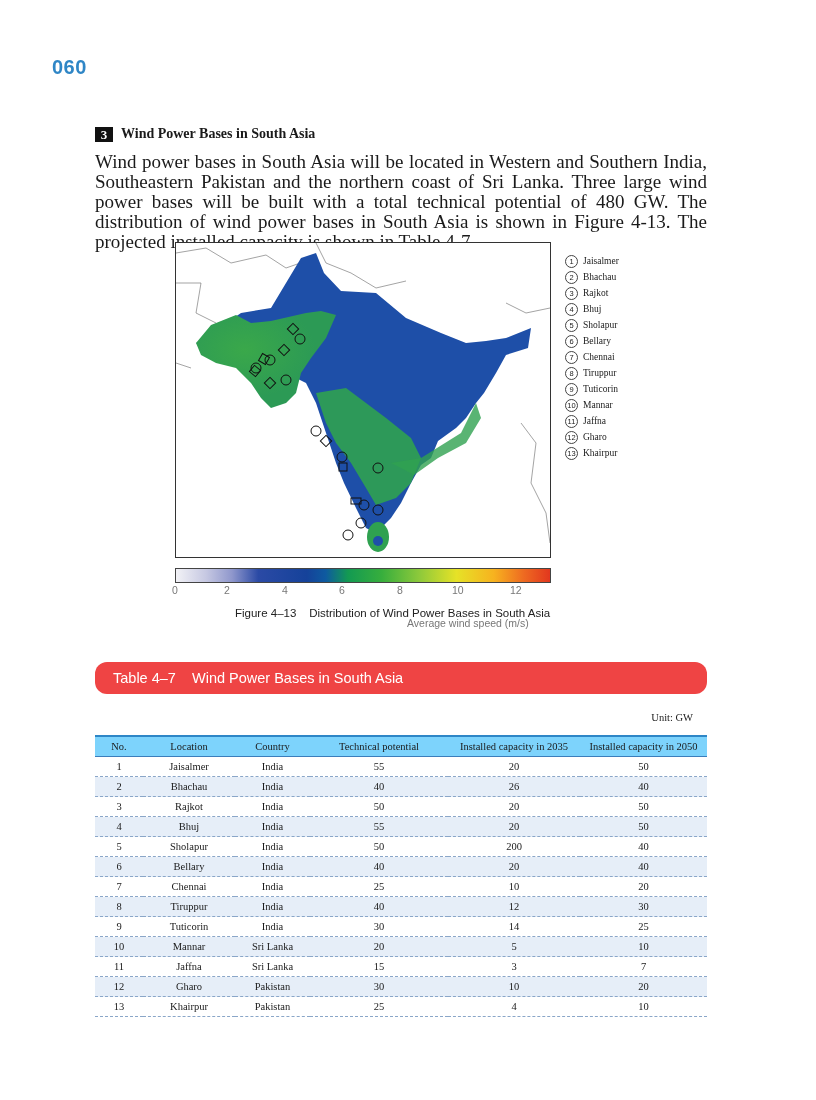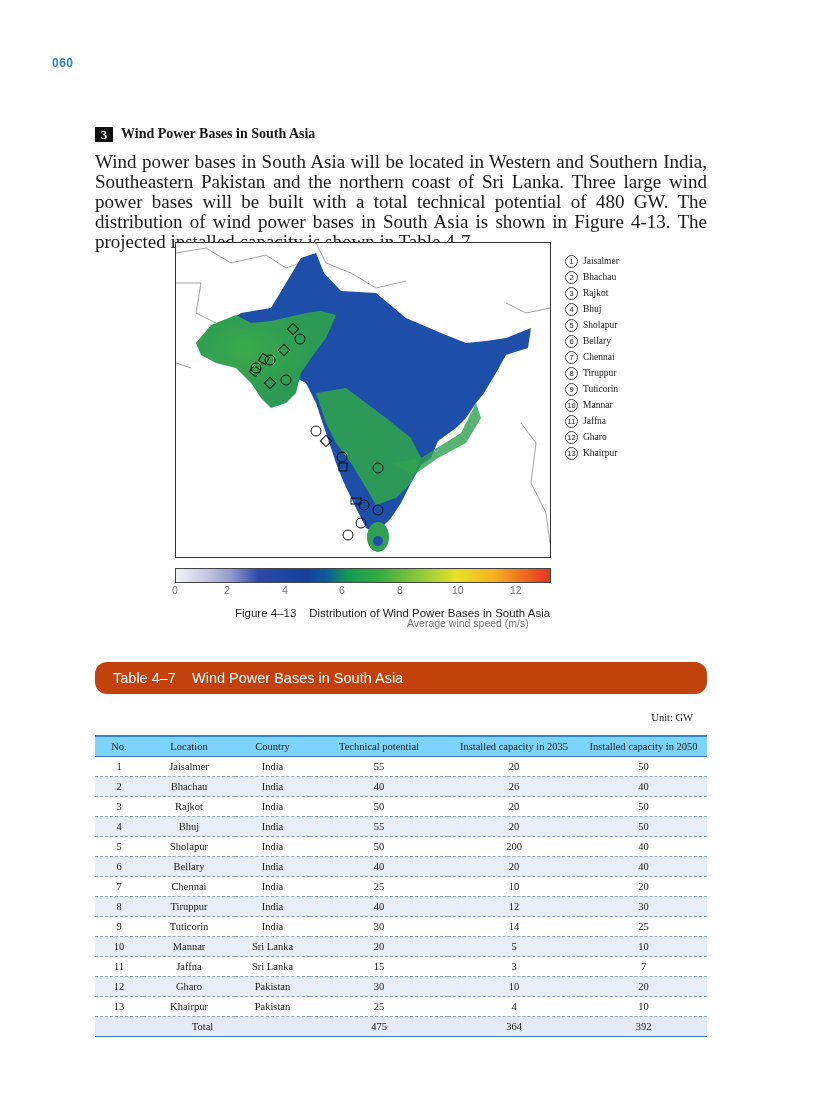--- a/index.html
+++ b/index.html
@@ -1,31 +1,31 @@
 <!DOCTYPE html>
 <html><head>
 <meta charset="utf-8">
 <style>
   html, body { margin:0; padding:0; background:#ffffff; }
   body { width:816px; height:1100px; position:relative; overflow:hidden; font-family:"Liberation Serif", serif; color:#1a1a1a; }
-  .page-num { position:absolute; left:52px; top:56px; font-family:"Liberation Sans", sans-serif; font-weight:bold; font-size:12px; color:#2f86c6; letter-spacing:0.5px; }
+  .page-num { position:absolute; left:52px; top:56px; font-family:"Liberation Sans", sans-serif; font-weight:bold; font-size:20px; color:#2f86c6; letter-spacing:0.5px; }
   .sec-head { position:absolute; left:95px; top:126px; display:flex; align-items:center; font-weight:bold; font-size:14px; }
   .sec-num { background:#111; color:#fff; width:18px; height:15px; line-height:15px; text-align:center; font-size:13px; margin-right:8px; }
   .body-text { position:absolute; left:95px; top:152px; width:612px; font-size:19px; line-height:20px; text-align:justify; }
   .map-frame { position:absolute; left:175px; top:242px; width:374px; height:314px; border:1px solid #333; background:#fff; overflow:hidden; }
   .map-frame svg { display:block; }
   .legend { position:absolute; left:565px; top:253px; font-size:9.5px; line-height:16px; }
   .legend-item { display:flex; align-items:center; gap:5px; height:16px; }
   .legend-num { width:11px; height:11px; border:1px solid #444; border-radius:50%; font-size:7.5px; line-height:11px; text-align:center; font-family:"Liberation Sans", sans-serif; }
   .cbar { position:absolute; left:175px; top:568px; width:374px; height:13px; border:1px solid #444;
     background:linear-gradient(to right,#f2f2f6 0%,#c6c8e2 8%,#8f97cc 15%,#2b4aa5 22%,#15429a 35%,#0e5aa0 40%,#139a52 46%,#37ae3d 55%,#8dc93b 65%,#e6e227 75%,#f7b21f 85%,#ee6a21 93%,#e2371e 100%); }
   .cticks { position:absolute; top:584px; font-family:"Liberation Sans", sans-serif; font-size:10.5px; color:#777; }
   .clabel { position:absolute; left:407px; top:617px; font-family:"Liberation Sans", sans-serif; font-size:10.5px; color:#777; }
   .fig-cap { position:absolute; left:235px; top:607px; font-family:"Liberation Sans", sans-serif; font-size:11.5px; color:#222; }
-  .tbl-banner { position:absolute; left:95px; top:662px; width:612px; height:32px; background:#c2410c; border-radius:12px; color:#fff; font-family:"Liberation Sans", sans-serif; font-size:14.5px; line-height:32px; padding-left:18px; box-sizing:border-box; }
+  .tbl-banner { position:absolute; left:95px; top:662px; width:612px; height:32px; background:#ef4444; border-radius:12px; color:#fff; font-family:"Liberation Sans", sans-serif; font-size:14.5px; line-height:32px; padding-left:18px; box-sizing:border-box; }
   .unit { position:absolute; right:123px; top:712px; font-size:10.5px; }
   table.data { position:absolute; left:95px; top:735px; width:612px; border-collapse:collapse; font-size:10.5px; }
   table.data th { font-weight:normal; background:#7dd3fc; height:17px; border-top:2px solid #2e86c6; border-bottom:1px solid #3b7dbb; }
   table.data td { height:17px; text-align:center; border-bottom:1px dashed #8aa6c8; }
   table.data tr.alt td { background:#e6eef8; }
   table.data tr.total td { background:#e3ebf6; border-bottom:1px solid #3b7dbb; }
 </style>
 </head>
 <body>
 
@@ -281,20 +281,14 @@
         <td>20</td>
       </tr>
       <tr>
         <td>13</td>
         <td>Khairpur</td>
         <td>Pakistan</td>
         <td>25</td>
         <td>4</td>
         <td>10</td>
       </tr>
-      <tr class="total">
-        <td colspan="3">Total</td>
-        <td>475</td>
-        <td>364</td>
-        <td>392</td>
-      </tr>
     </tbody>
 </table>
 
 </body></html>

